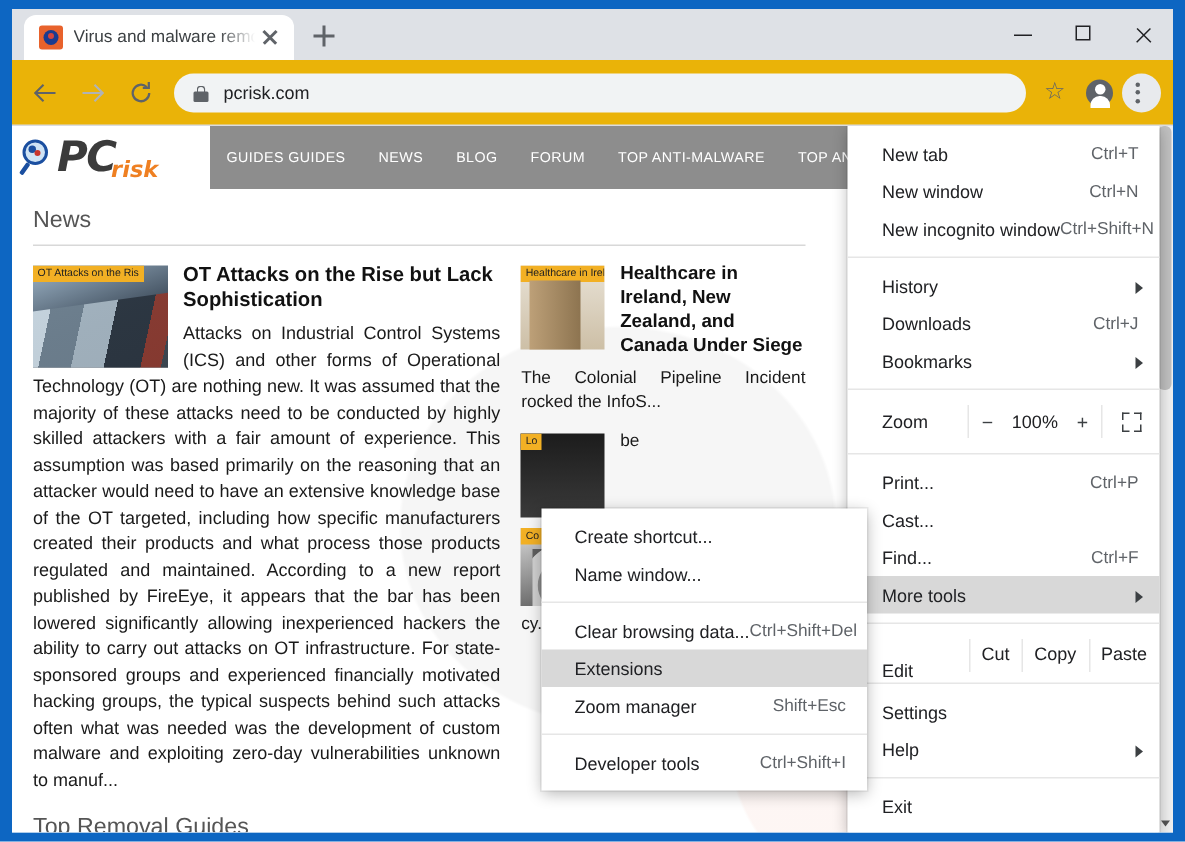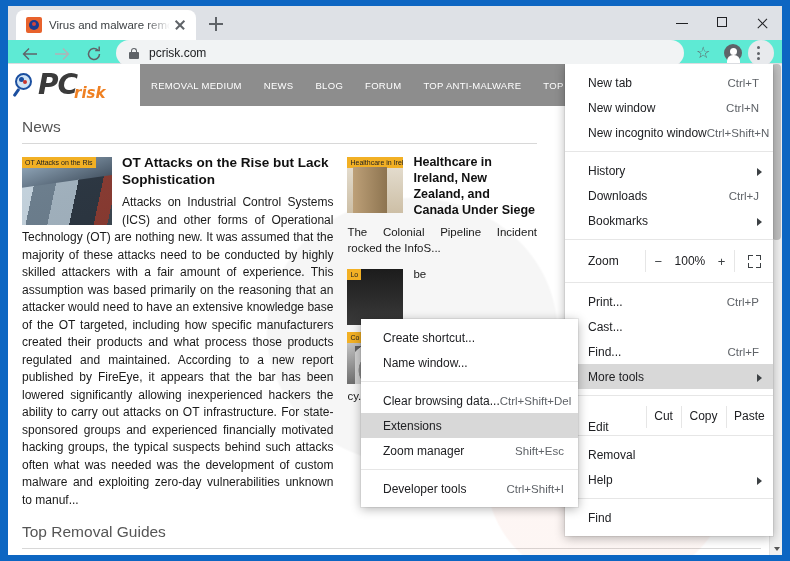--- a/index.html
+++ b/index.html
@@ -98,23 +98,23 @@
   }
   .wc { width:40px; height:34px; position:relative; }
   .wc i { position:absolute; background:#202124; }
   .wc-min i { left:14px; top:17px; width:12px; height:1.4px; }
   .wc-max i { left:15px; top:11px; width:10px; height:10px; background:transparent; border:1.4px solid #202124; }
   .wc-close i:nth-child(1){ left:14px; top:16.5px; width:13px; height:1.4px; transform:rotate(45deg); }
   .wc-close i:nth-child(2){ left:14px; top:16.5px; width:13px; height:1.4px; transform:rotate(-45deg); }
 
   
   .toolbar {
-    height: 24px;
-    background:#5eead4;
-    display:flex; 
+    height: 44px;
+    background:#eab308;
+    display:flex; align-items:center;
     padding: 0 8px;
     flex: 0 0 auto;
     border-bottom:1px solid #dadce0;
   }
   .nav-btn { width:28px; height:28px; position:relative; margin-right:4px; color:#5f6368; }
   .nav-btn svg { position:absolute; left:5px; top:5px; }
   .omnibox {
     flex:1 1 auto; height:26px;
     background:#f1f3f4;
     border-radius:13px;
@@ -432,21 +432,21 @@
           <span class="logo-glass">
               <i></i>
               <i></i>
               <i></i>
               <i></i>
             </span>
           <span class="logo-pc">PC</span>
           <span class="logo-risk">risk</span>
         </div>
         <nav class="mainnav">
-          <a>REMOVAL MEDIUM</a>
+          <a>GUIDES GUIDES</a>
           <a>NEWS</a>
           <a>BLOG</a>
           <a>FORUM</a>
           <a>TOP ANTI-MALWARE</a>
           <a>TOP ANTIVIRUS 2021</a>
           <a>WEBSITE</a>
         </nav>
       </div>
 
       <div class="content">
@@ -614,29 +614,29 @@
       </div>
       <div class="msep"></div>
       <div class="editrow">
         <span class="e-lbl">Edit</span>
         <span class="e-item">Cut</span>
         <span class="e-item">Copy</span>
         <span class="e-item">Paste</span>
       </div>
       <div class="msep"></div>
       <div class="mi">
-        <span class="lbl">Removal</span>
+        <span class="lbl">Settings</span>
       </div>
       <div class="mi">
         <span class="lbl">Help</span>
         <span class="arrow"></span>
       </div>
       <div class="msep"></div>
       <div class="mi">
-        <span class="lbl">Find</span>
+        <span class="lbl">Exit</span>
       </div>
     </div>
 
     <div class="menu" id="submenu">
       <div class="mi">
         <span class="lbl">Create shortcut...</span>
       </div>
       <div class="mi">
         <span class="lbl">Name window...</span>
       </div>

